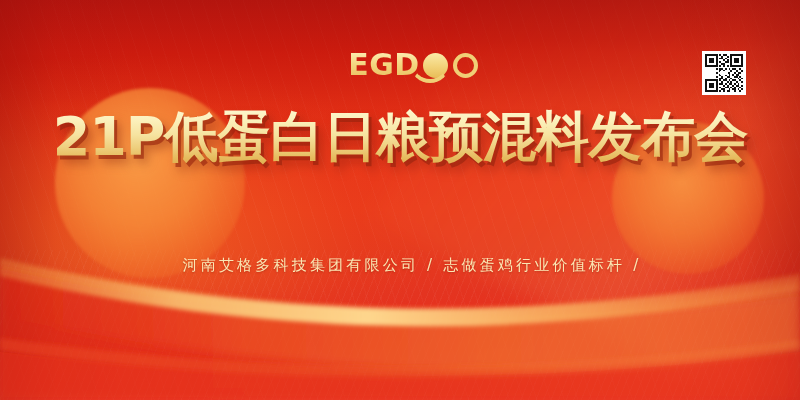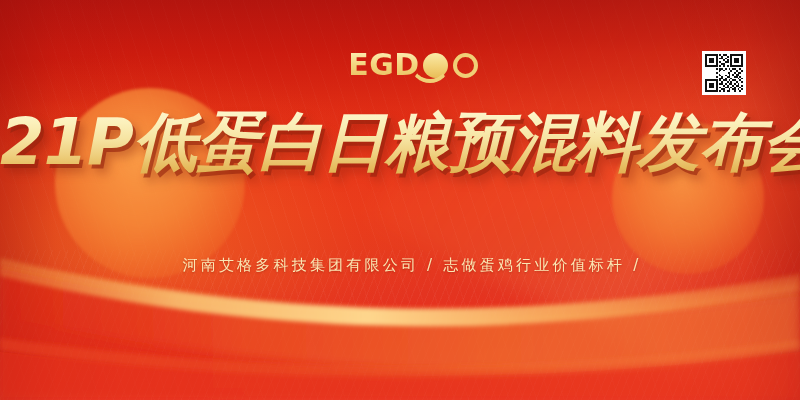--- a/index.html
+++ b/index.html
@@ -240,39 +240,38 @@
   }
   .qr svg { display: block; width: 100%; height: 100%; }
 
   
   .headline {
     position: absolute;
     left: 0; right: 0;
     top: 108px;
     text-align: center;
     font-family: "DejaVu Sans", "Liberation Sans", sans-serif;
-    font-size: 64px;
+    font-size: 54px;
     font-weight: 700;
     letter-spacing: -1px;
     line-height: 1.08;
     white-space: nowrap;
     color: #f6e6a4;
     background: linear-gradient(180deg,
         #fdf6cf 0%,
         #fbf0bb 22%,
         #f6e3a0 46%,
         #eecf7e 68%,
         #e6bb5e 86%,
         #dfae4d 100%);
     -webkit-background-clip: text;
     background-clip: text;
     -webkit-text-fill-color: transparent;
     filter: drop-shadow(3px 4px 0 rgba(150,36,14,0.62))
             drop-shadow(5px 6px 5px rgba(120,24,10,0.34));
-    font-style: italic;
   }
 
   
   .subtitle {
     position: absolute;
     left: 0; right: 0;
     top: 258px;
     text-align: center;
     font-family: "DejaVu Sans", "Liberation Sans", sans-serif;
     font-size: 15px;

